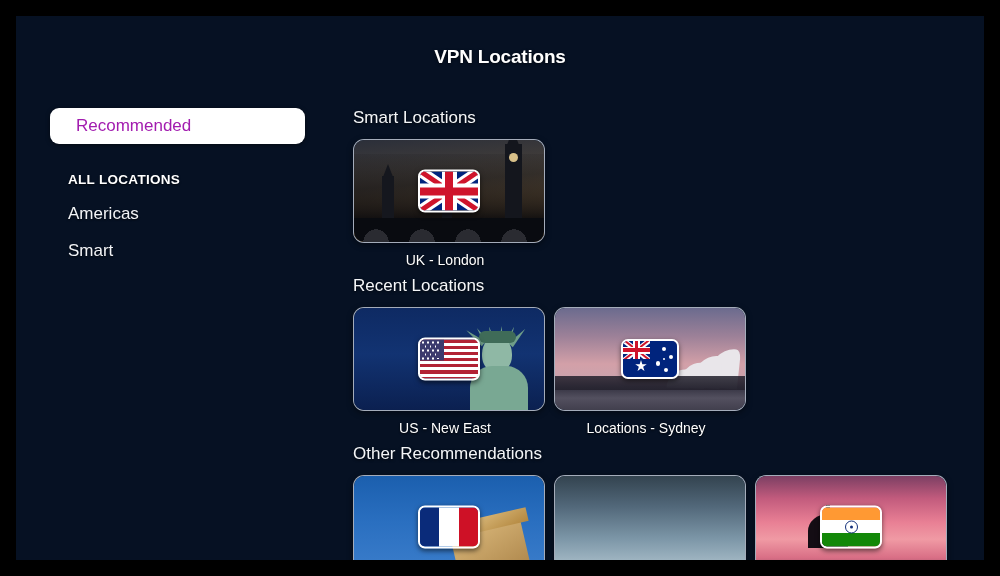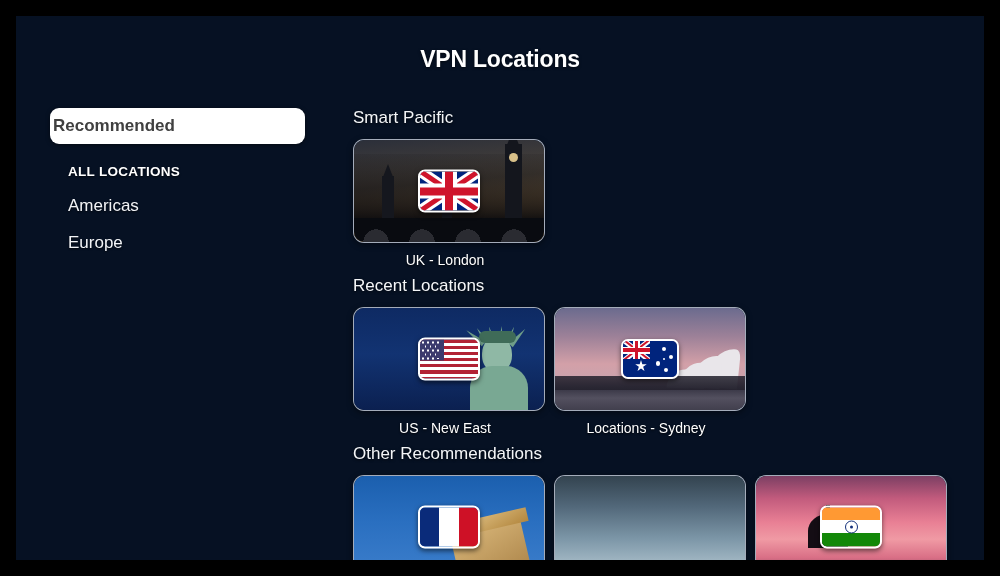--- a/index.html
+++ b/index.html
@@ -22,21 +22,21 @@
     overflow: hidden;
   }
 
   
   .page-title {
     position: absolute;
     left: 0;
     top: 30px;
     width: 100%;
     text-align: center;
-    font-size: 23px;
+    font-size: 19px;
     font-weight: bold;
     color: #ffffff;
     letter-spacing: -0.2px;
     text-shadow: 0 1px 3px rgba(0,0,0,0.6);
   }
 
   
   .sidebar {
     position: absolute;
     left: 34px;
@@ -44,29 +44,28 @@
     width: 270px;
   }
 
   .sidebar-pill {
     width: 255px;
     height: 36px;
     background: #ffffff;
     border-radius: 9px;
     display: flex;
     align-items: center;
-    padding-left: 3px;
+    padding-left: 26px;
     font-size: 17px;
-    color: #404040;
+    color: #a21caf;
     box-shadow: 0 1px 4px rgba(0,0,0,0.5);
-    font-weight: bold;
   }
 
   .sidebar-header {
-    margin-top: 20px;
+    margin-top: 28px;
     padding-left: 18px;
     font-size: 13.5px;
     font-weight: bold;
     color: #ffffff;
     letter-spacing: 0.3px;
     text-shadow: 0 1px 2px rgba(0,0,0,0.7);
   }
 
   .sidebar-item {
     margin-top: 17px;
@@ -401,28 +400,28 @@
     <div class="sidebar-pill">
       <span>Recommended</span>
     </div>
 
     <div class="sidebar-header">ALL LOCATIONS</div>
 
     <div class="sidebar-item">
       <span>Americas</span>
     </div>
     <div class="sidebar-item">
-      <span>Europe</span>
+      <span>Smart</span>
     </div>
 
   </div>
 
   <div class="content">
 
-    <div class="section-title">Smart Pacific</div>
+    <div class="section-title">Smart Locations</div>
     <div class="row">
       <div class="tile">
         <div class="card">
           <div class="scene sky-london">
             <div class="london-sil"></div>
             <div class="tower-l"></div>
             <div class="tower-m"></div>
             <div class="bigben"></div>
             <div class="bridge"></div>
             <div class="bridge-arches"></div>

